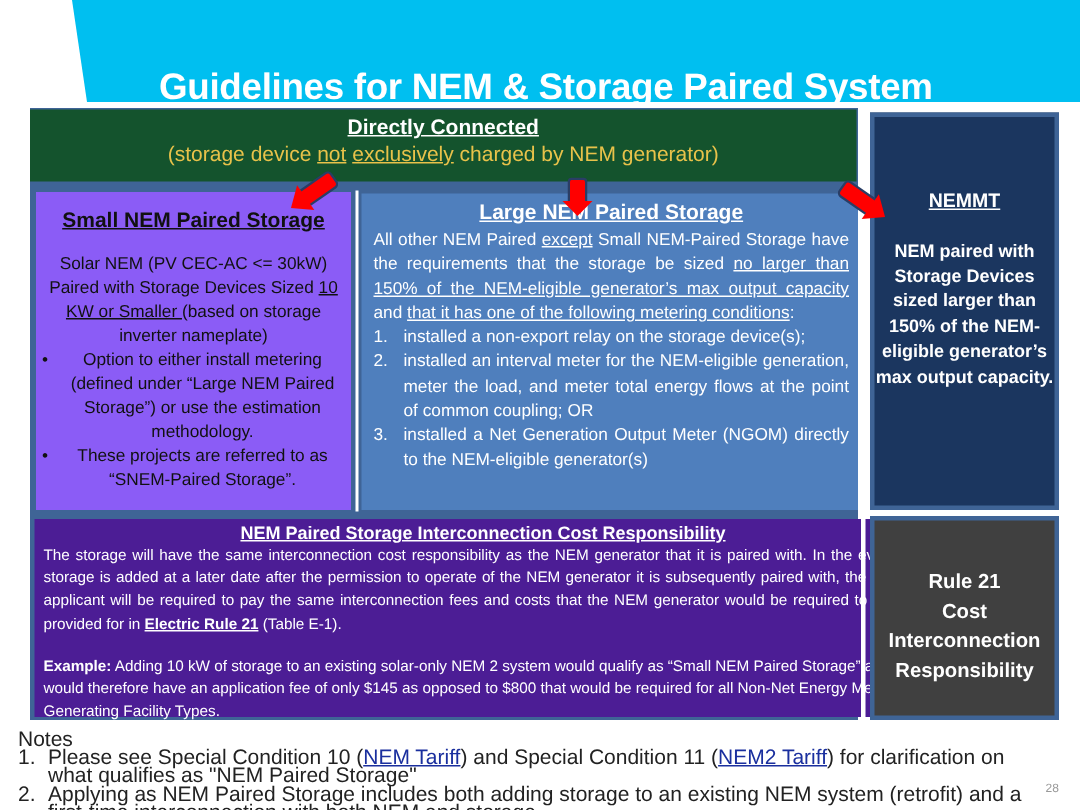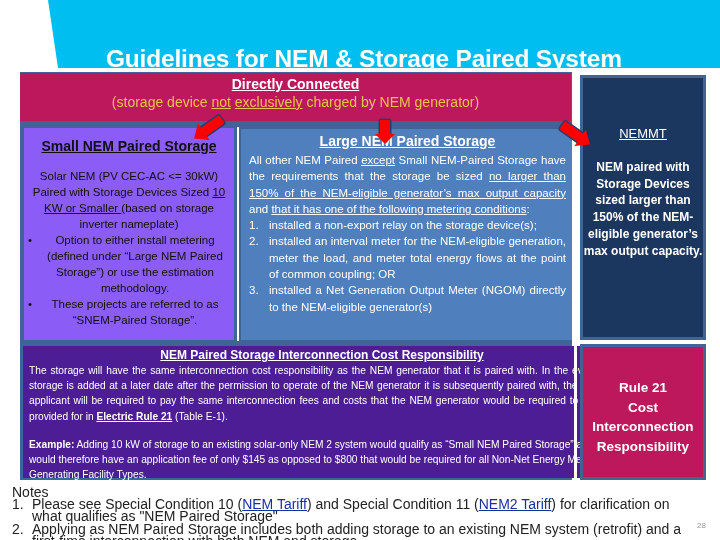--- a/index.html
+++ b/index.html
@@ -18,21 +18,21 @@
     letter-spacing: -0.2px; white-space: nowrap;
   }
 
   
   .frame {
     position: absolute; left: 20px; top: 72px; width: 552px; height: 408px;
     background: #3f6496;
   }
   .dc-box {
     position: absolute; left: 20px; top: 73px; width: 551px; height: 48px;
-    background: #be185d; text-align: center;
+    background: #14532d; text-align: center;
   }
   .dc-title {
     display: block; margin-top: 3px; color: #ffffff; font-weight: bold; font-size: 14px;
     text-decoration: underline; font-family: "Liberation Sans", sans-serif;
   }
   .dc-sub { display: block; margin-top: 2px; color: #e8c24a; font-size: 14px; }
   .dc-sub u { text-decoration: underline; }
 
   .small-box {
     position: absolute; left: 24px; top: 128px; width: 210px; height: 212px;
@@ -67,26 +67,26 @@
   .cost-body { font-size: 10.2px; line-height: 15.2px; text-align: justify; }
   .cost-body a { color: #ffffff; text-decoration: underline; font-weight: bold; }
   .cost-example { margin-top: 13px; font-size: 10.2px; line-height: 15.2px; }
 
   .right-divider { position: absolute; left: 574px; top: 72px; width: 3px; height: 408px; background: #ffffff; }
   .nemmt-box {
     position: absolute; left: 580px; top: 75px; width: 126px; height: 265px;
     background: #1b365f; color: #ffffff; text-align: center; padding-top: 48px;
     border: 3px solid #3f6496;
   }
-  .nemmt-title { font-weight: normal; font-size: 13px; text-decoration: underline; margin-bottom: 18px; }
+  .nemmt-title { font-weight: bold; font-size: 13px; text-decoration: underline; margin-bottom: 18px; }
   .nemmt-body { font-weight: bold; font-size: 12px; line-height: 16.7px; }
 
   .rule-box {
     position: absolute; left: 580px; top: 344px; width: 126px; height: 136px;
-    background: #be185d; color: #ffffff; text-align: center; padding-top: 31px;
+    background: #404040; color: #ffffff; text-align: center; padding-top: 31px;
     border: 3px solid #3f6496;
   }
   .rule-body { font-weight: bold; font-size: 13.5px; line-height: 19.5px; }
 
   
   .arrow { position: absolute; width: 34px; height: 10px; background: #ff0000; border-radius: 2px; box-shadow: 0 0 0 1.5px #2a3e66; }
   .arrow::after {
     content: ""; position: absolute; left: -10px; top: -5px;
     border-top: 10px solid transparent; border-bottom: 10px solid transparent; border-right: 12px solid #ff0000;
   }

